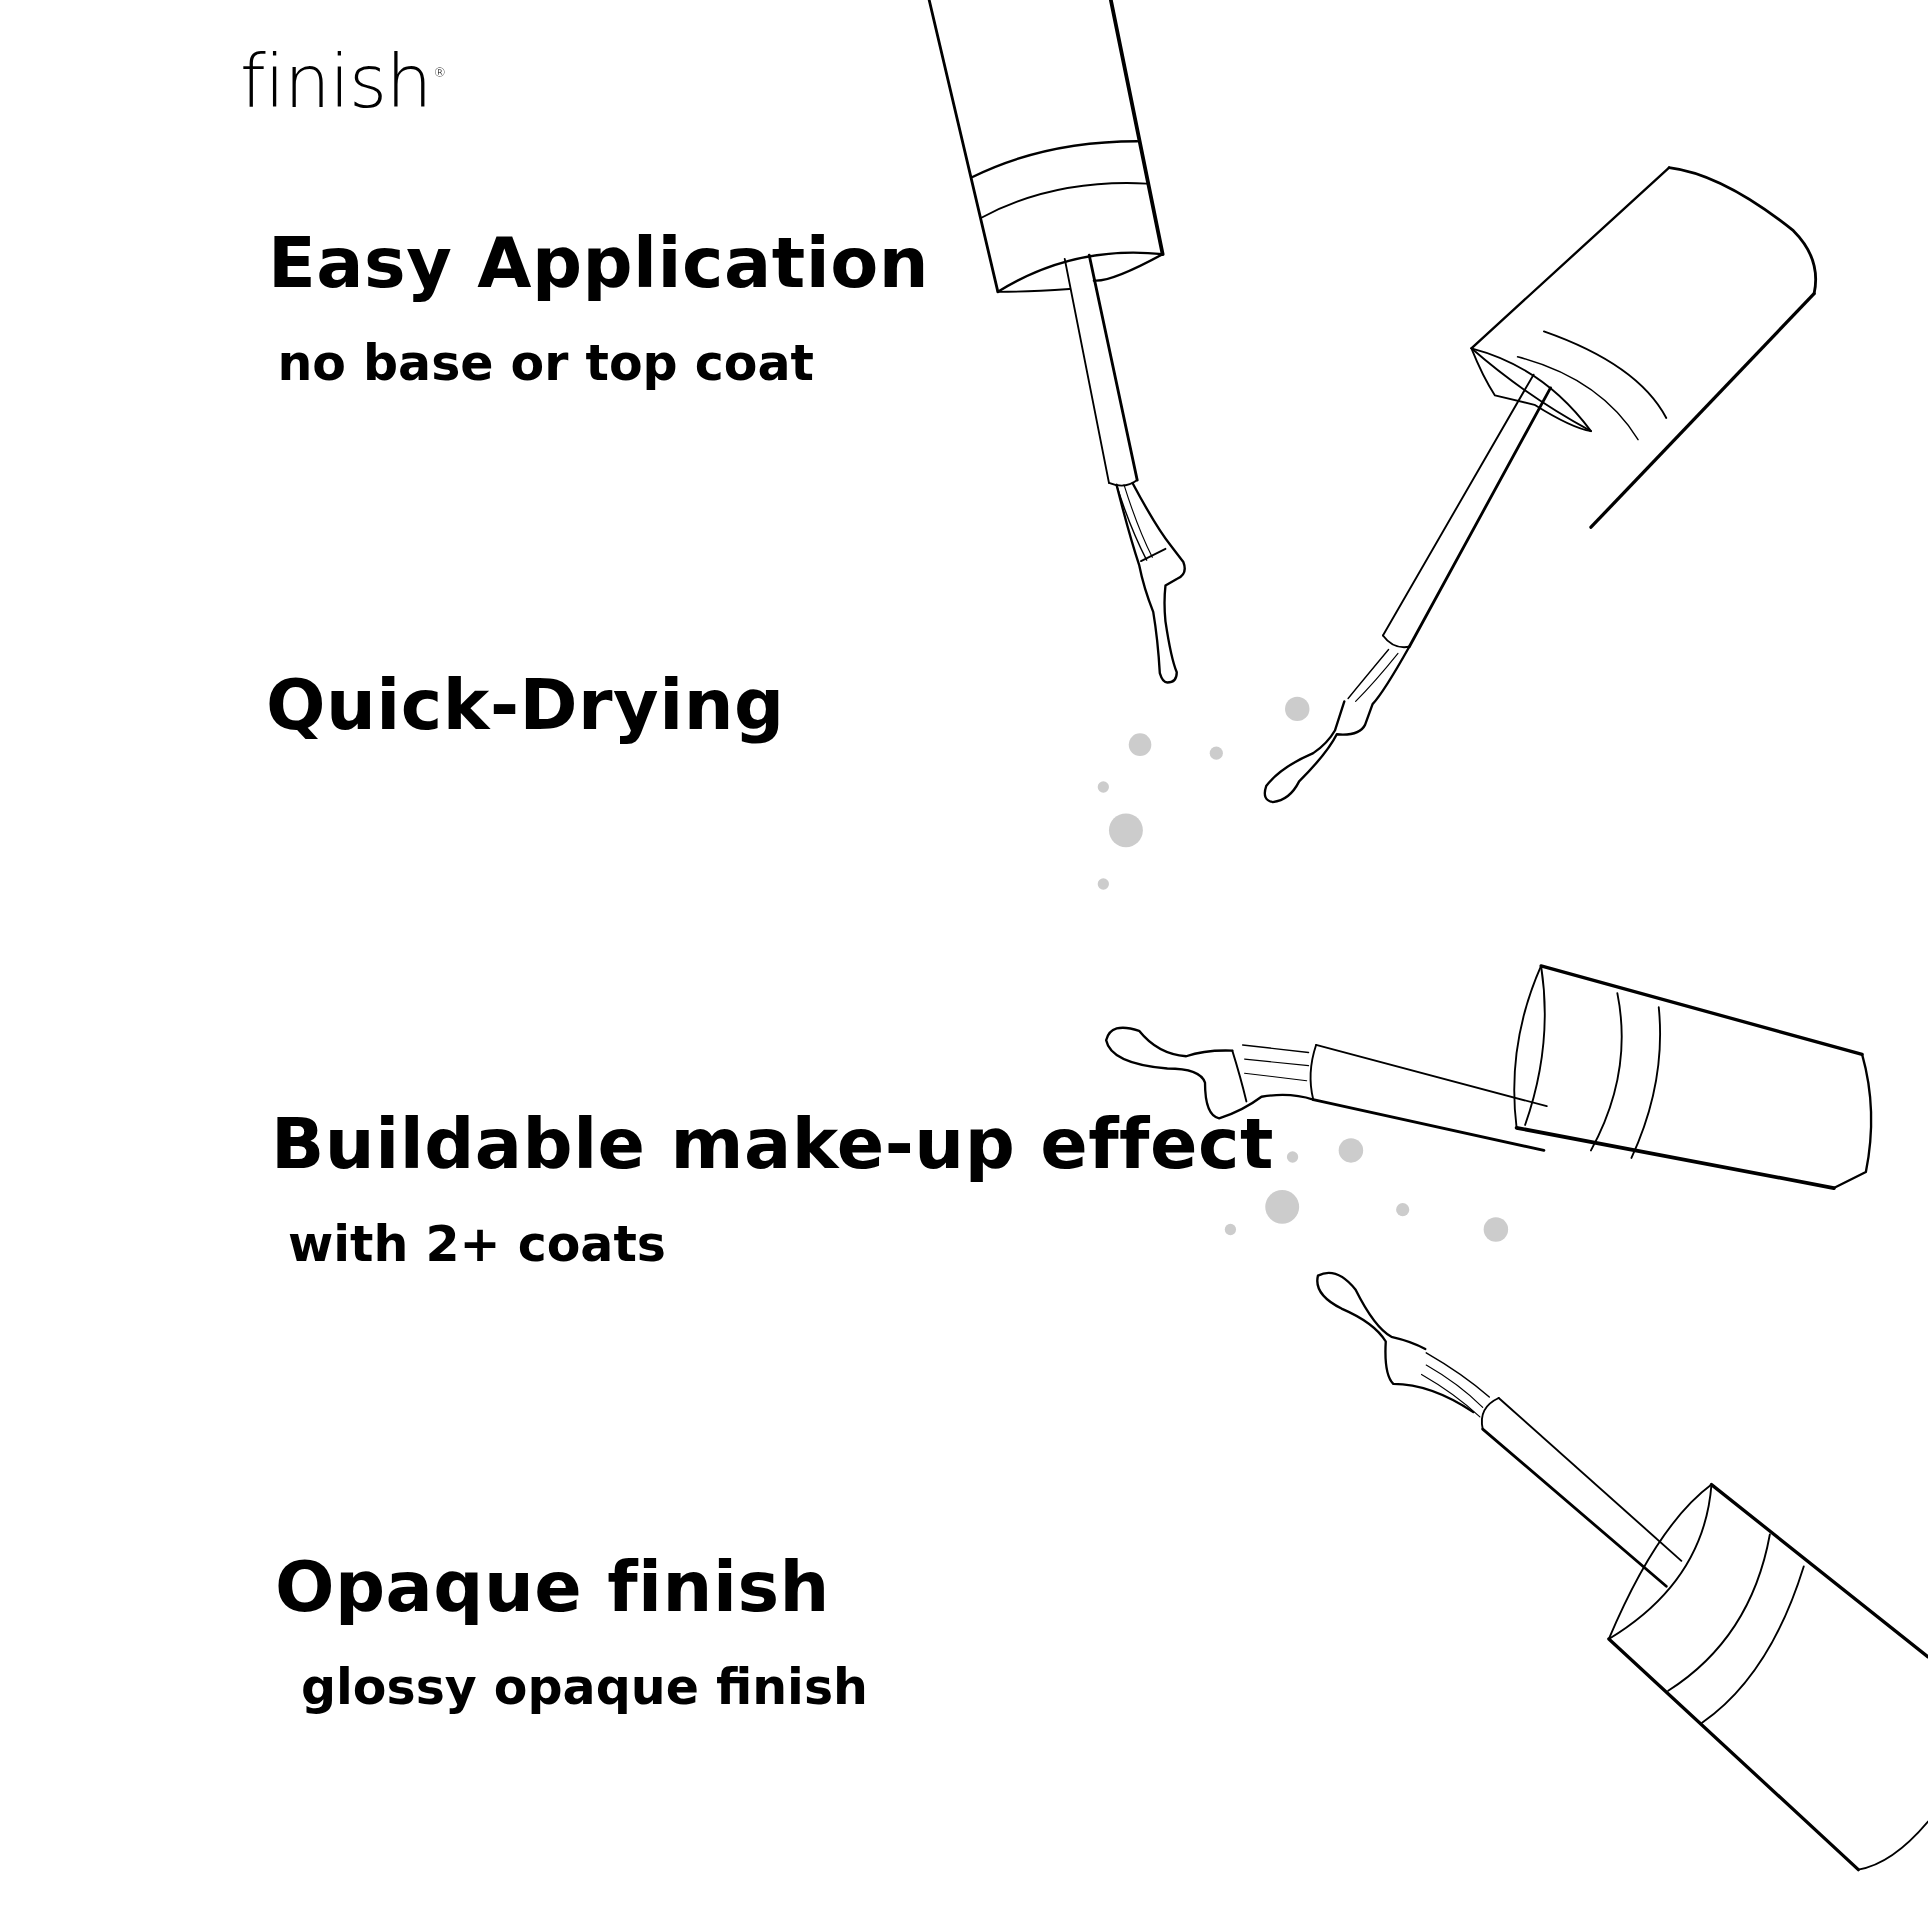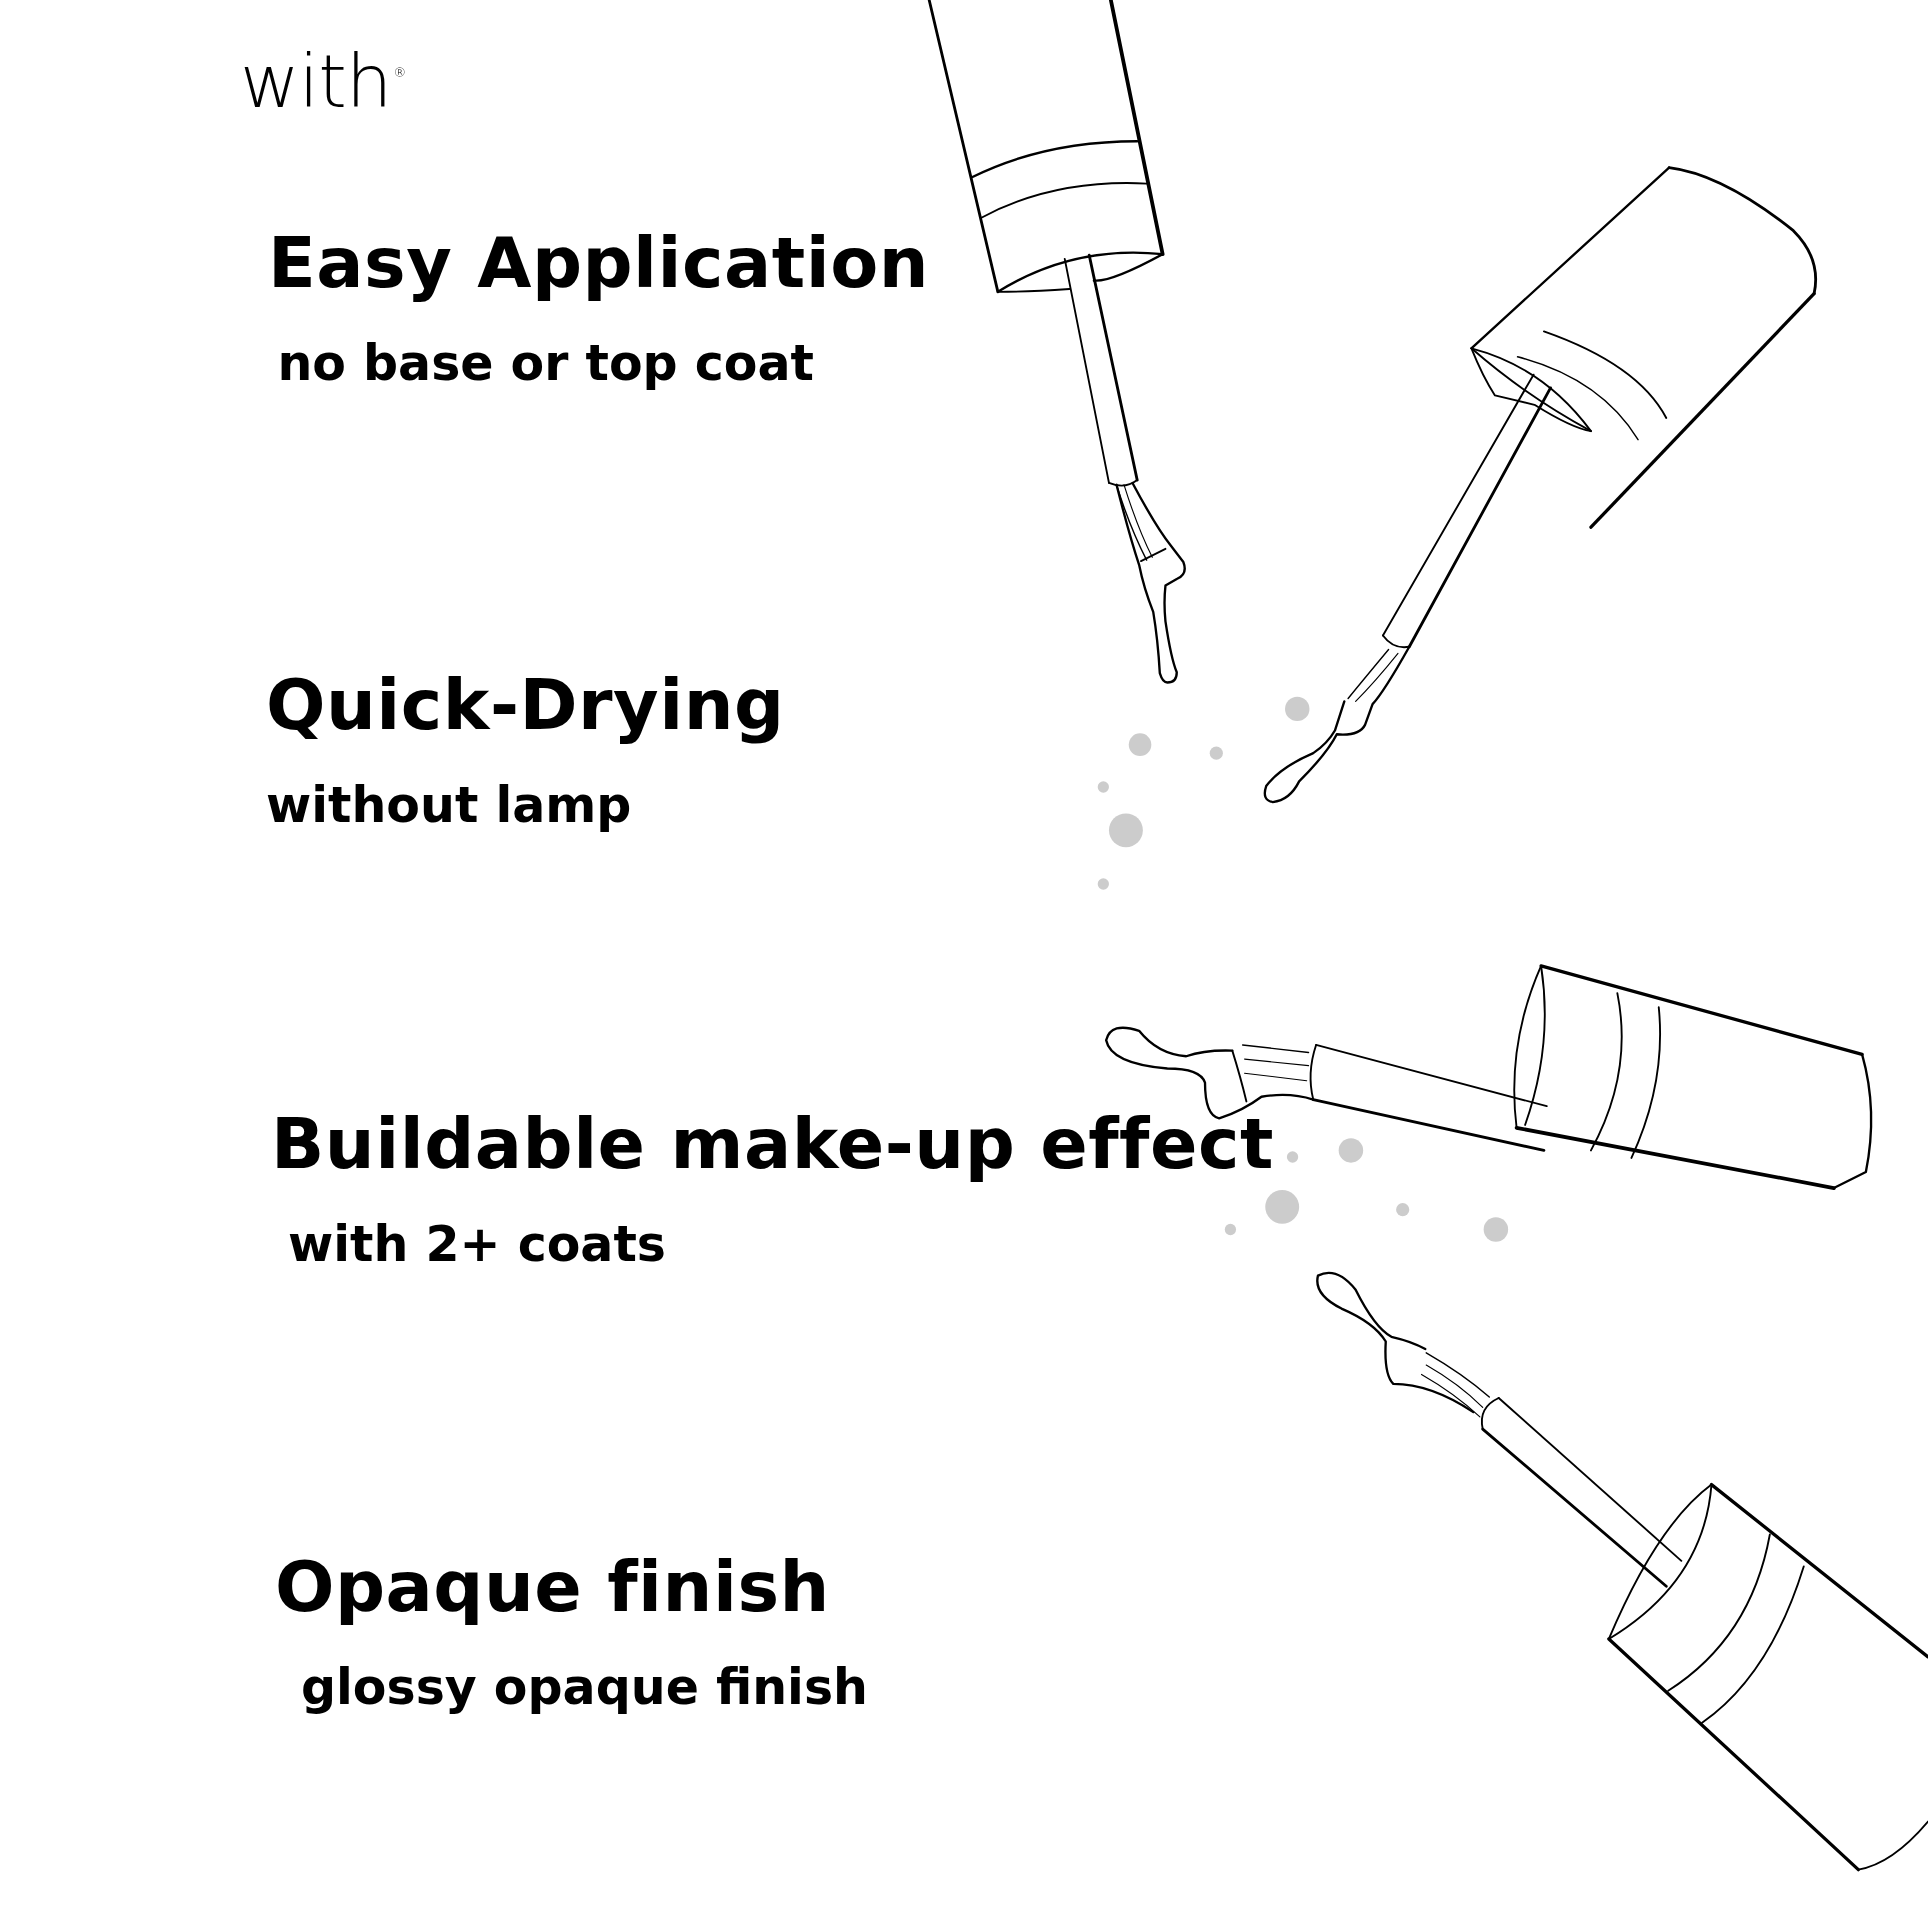--- a/index.html
+++ b/index.html
@@ -8,31 +8,30 @@
   .logo sup { font-size:13px; vertical-align:top; position:relative; top:21px; margin-left:1.9px; }
   .feature { position:absolute; left:268px; }
   .feature .title { font-family:"DejaVu Sans", sans-serif; font-weight:bold; font-size:70px; line-height:1; white-space:nowrap; letter-spacing:0.5px; -webkit-text-stroke:0; }
   .feature .sub { font-family:"DejaVu Sans", sans-serif; font-weight:bold; font-size:49px; line-height:1; white-space:nowrap; margin-top:41px; }
   svg.art { position:absolute; left:0; top:0; width:1928px; height:1928px; pointer-events:none; }
 </style>
 </head>
 <body>
 
 <div class="logo">
-  <span>with</span><sup>®</sup>
+  <span>finish</span><sup>®</sup>
 </div>
 
 <div class="feature" style="top:228px; left:268px;">
   <div class="title">Easy Application</div>
   <div class="sub" style="margin-left:9.4px;">no base or top coat</div>
 </div>
 
 <div class="feature" style="top:670px; left:266px;">
   <div class="title">Quick-Drying</div>
-  <div class="sub">without lamp</div>
 </div>
 
 <div class="feature" style="top:1109px; left:271px;">
   <div class="title">Buildable make-up effect</div>
   <div class="sub" style="margin-left:17px;">with 2+ coats</div>
 </div>
 
 <div class="feature" style="top:1552px; left:275px;">
   <div class="title">Opaque finish</div>
   <div class="sub" style="margin-left:26px;">glossy opaque finish</div>

